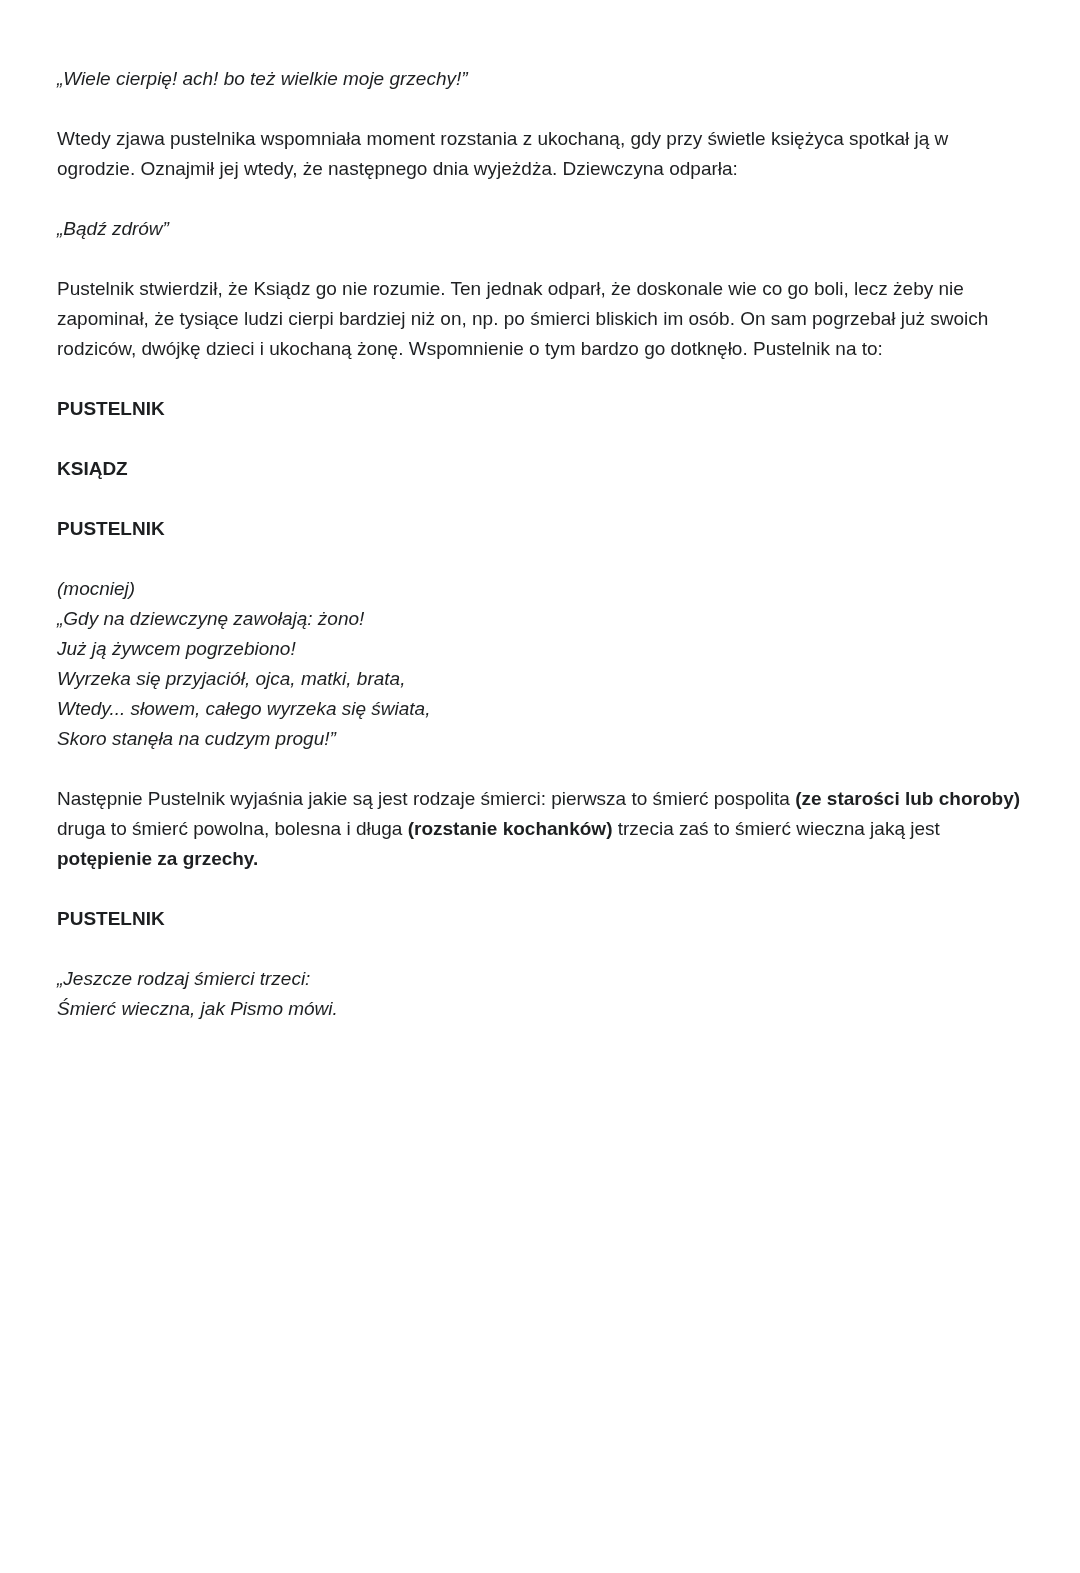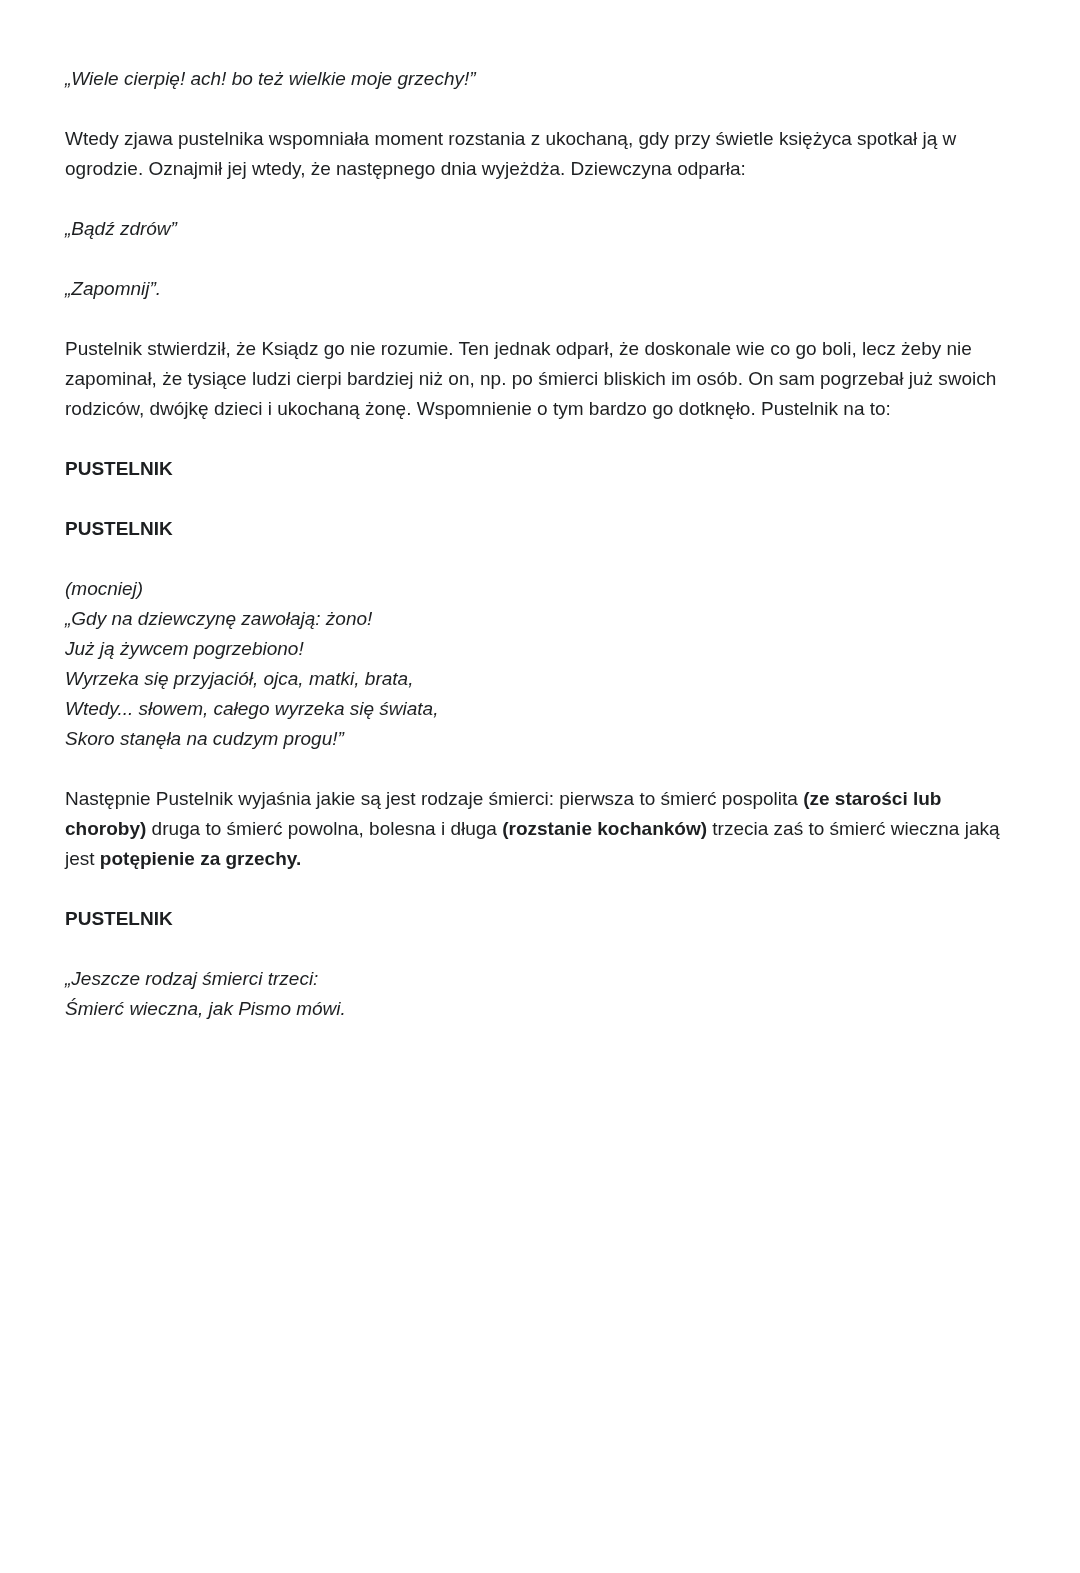--- a/index.html
+++ b/index.html
@@ -15,21 +15,21 @@
     color: #1d1f21;
   }
   .doc {
     box-sizing: border-box;
     width: 1080px;
     padding: 64px 58px 0 57px;
     font-size: 19px;
     line-height: 30px;
   }
   .doc p {
-    margin: 0 0 30px 8px;
+    margin: 0 0 30px 0;
     white-space: pre-line;
   }
   .quote {
     font-style: italic;
   }
   .speaker {
     font-weight: bold;
   }
   .b {
     font-weight: bold;
@@ -42,27 +42,27 @@
 
   <p class="quote">„Wiele cierpię! ach! bo też wielkie moje grzechy!”</p>
 
 
 
   <p class="para">Wtedy zjawa pustelnika wspomniała moment rozstania z ukochaną, gdy przy świetle księżyca spotkał ją w ogrodzie. Oznajmił jej wtedy, że następnego dnia wyjeżdża. Dziewczyna odparła:</p>
 
   <p class="quote">„Bądź zdrów”</p>
 
 
-  <p class="quote">„Zapomnij”.</p>
 
   <p class="para">Pustelnik stwierdził, że Ksiądz go nie rozumie. Ten jednak odparł, że doskonale wie co go boli, lecz żeby nie zapominał, że tysiące ludzi cierpi bardziej niż on, np. po śmierci bliskich im osób. On sam pogrzebał już swoich rodziców, dwójkę dzieci i ukochaną żonę. Wspomnienie o tym bardzo go dotknęło. Pustelnik na to:</p>
 
   <p class="speaker">PUSTELNIK</p>
 
 
+  <p class="speaker">KSIĄDZ</p>
 
 
   <p class="speaker">PUSTELNIK</p>
 
   <p class="quote">(mocniej)
 „Gdy na dziewczynę zawołają: żono!
 Już ją żywcem pogrzebiono!
 Wyrzeka się przyjaciół, ojca, matki, brata,
 Wtedy... słowem, całego wyrzeka się świata,
 Skoro stanęła na cudzym progu!”</p>

